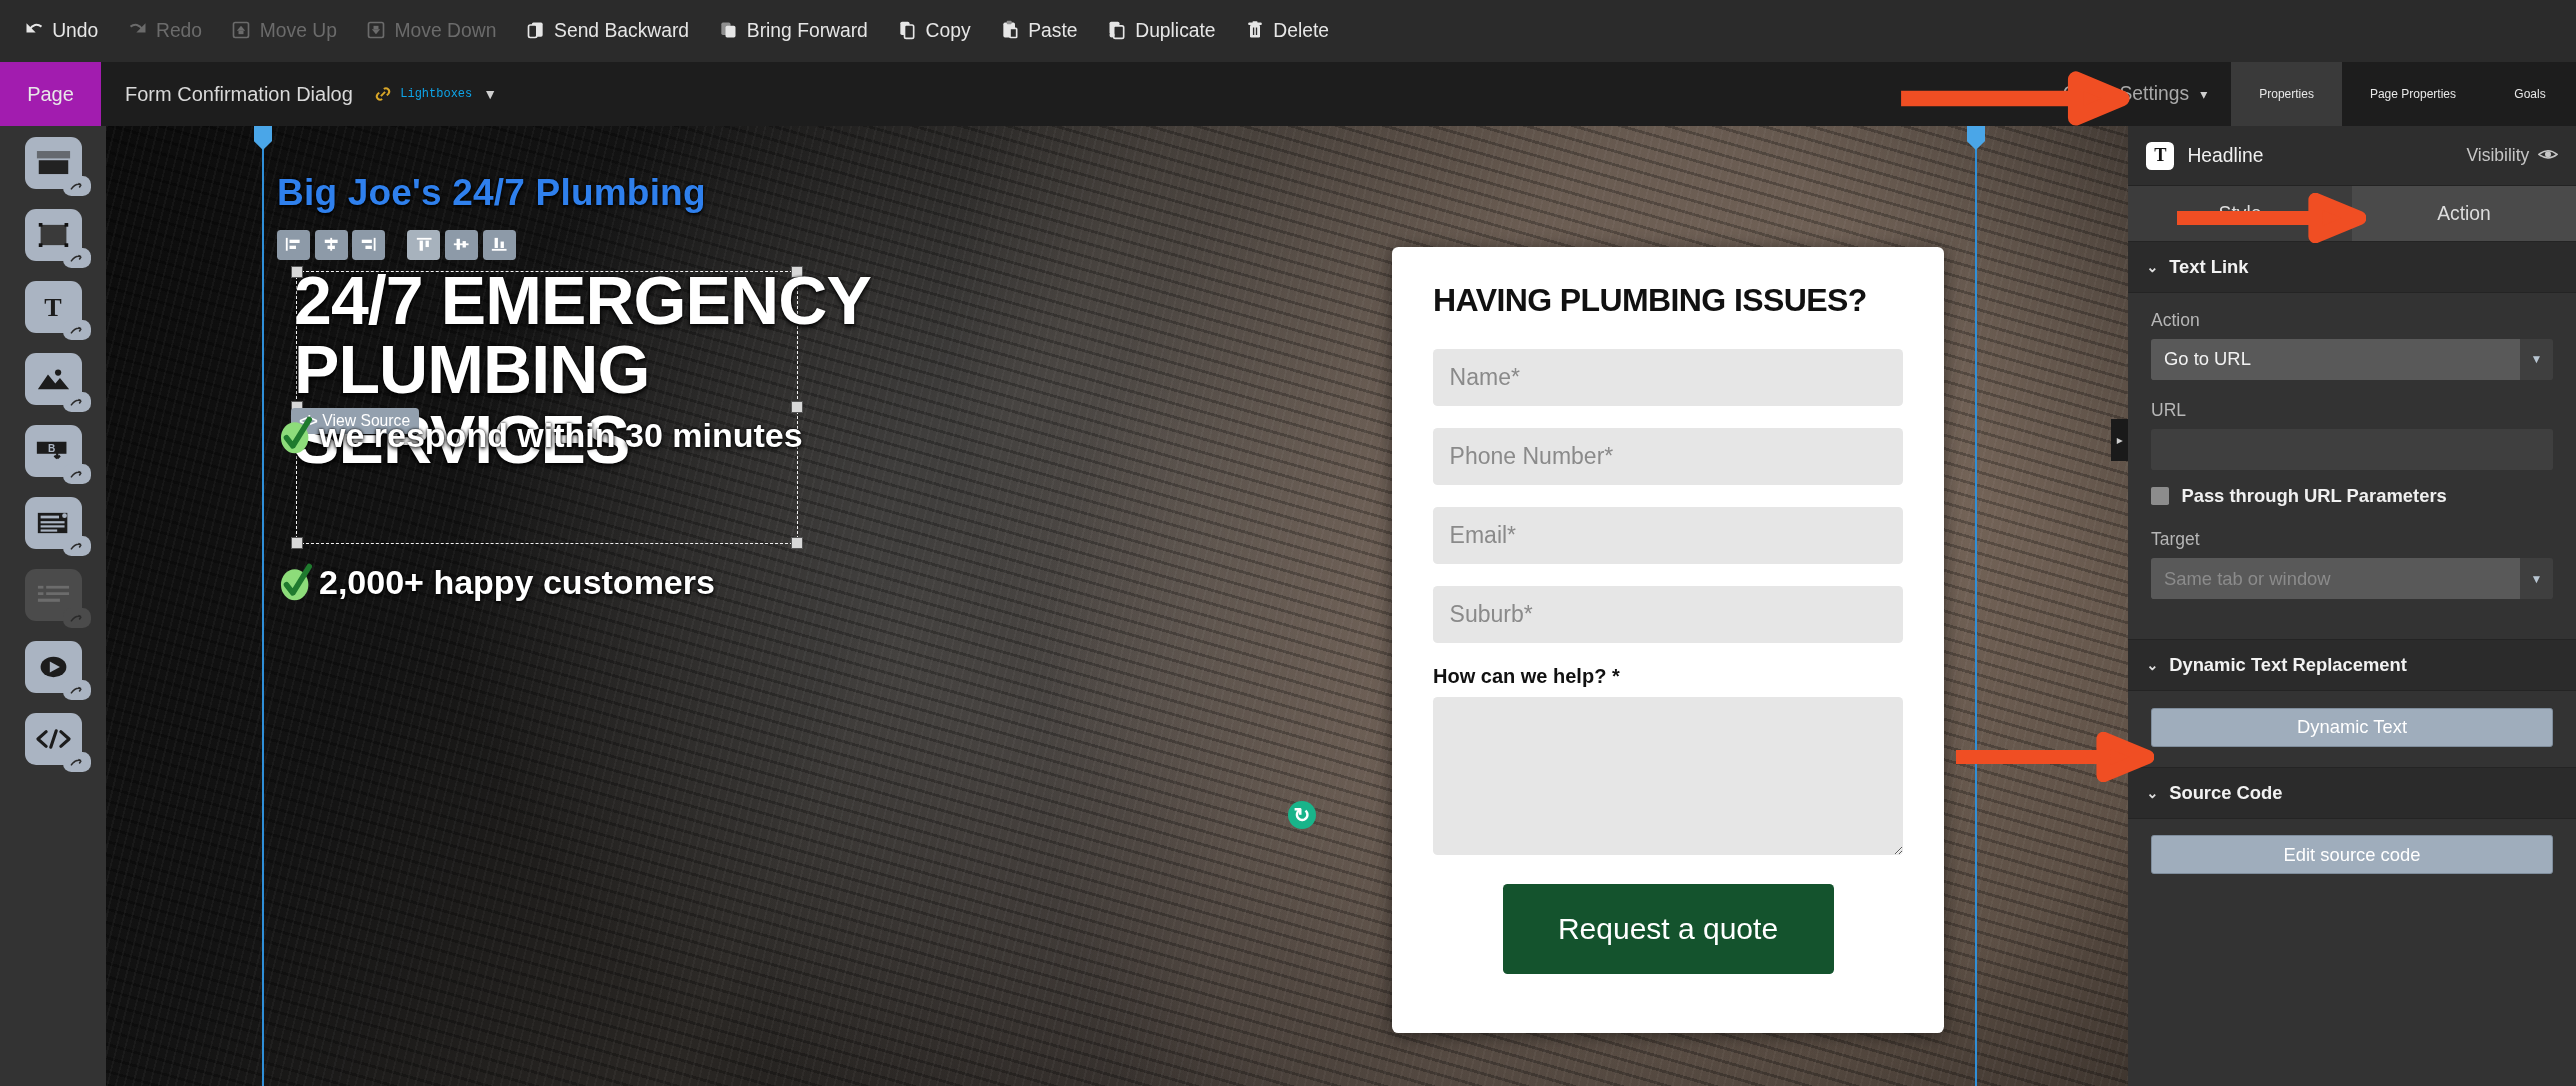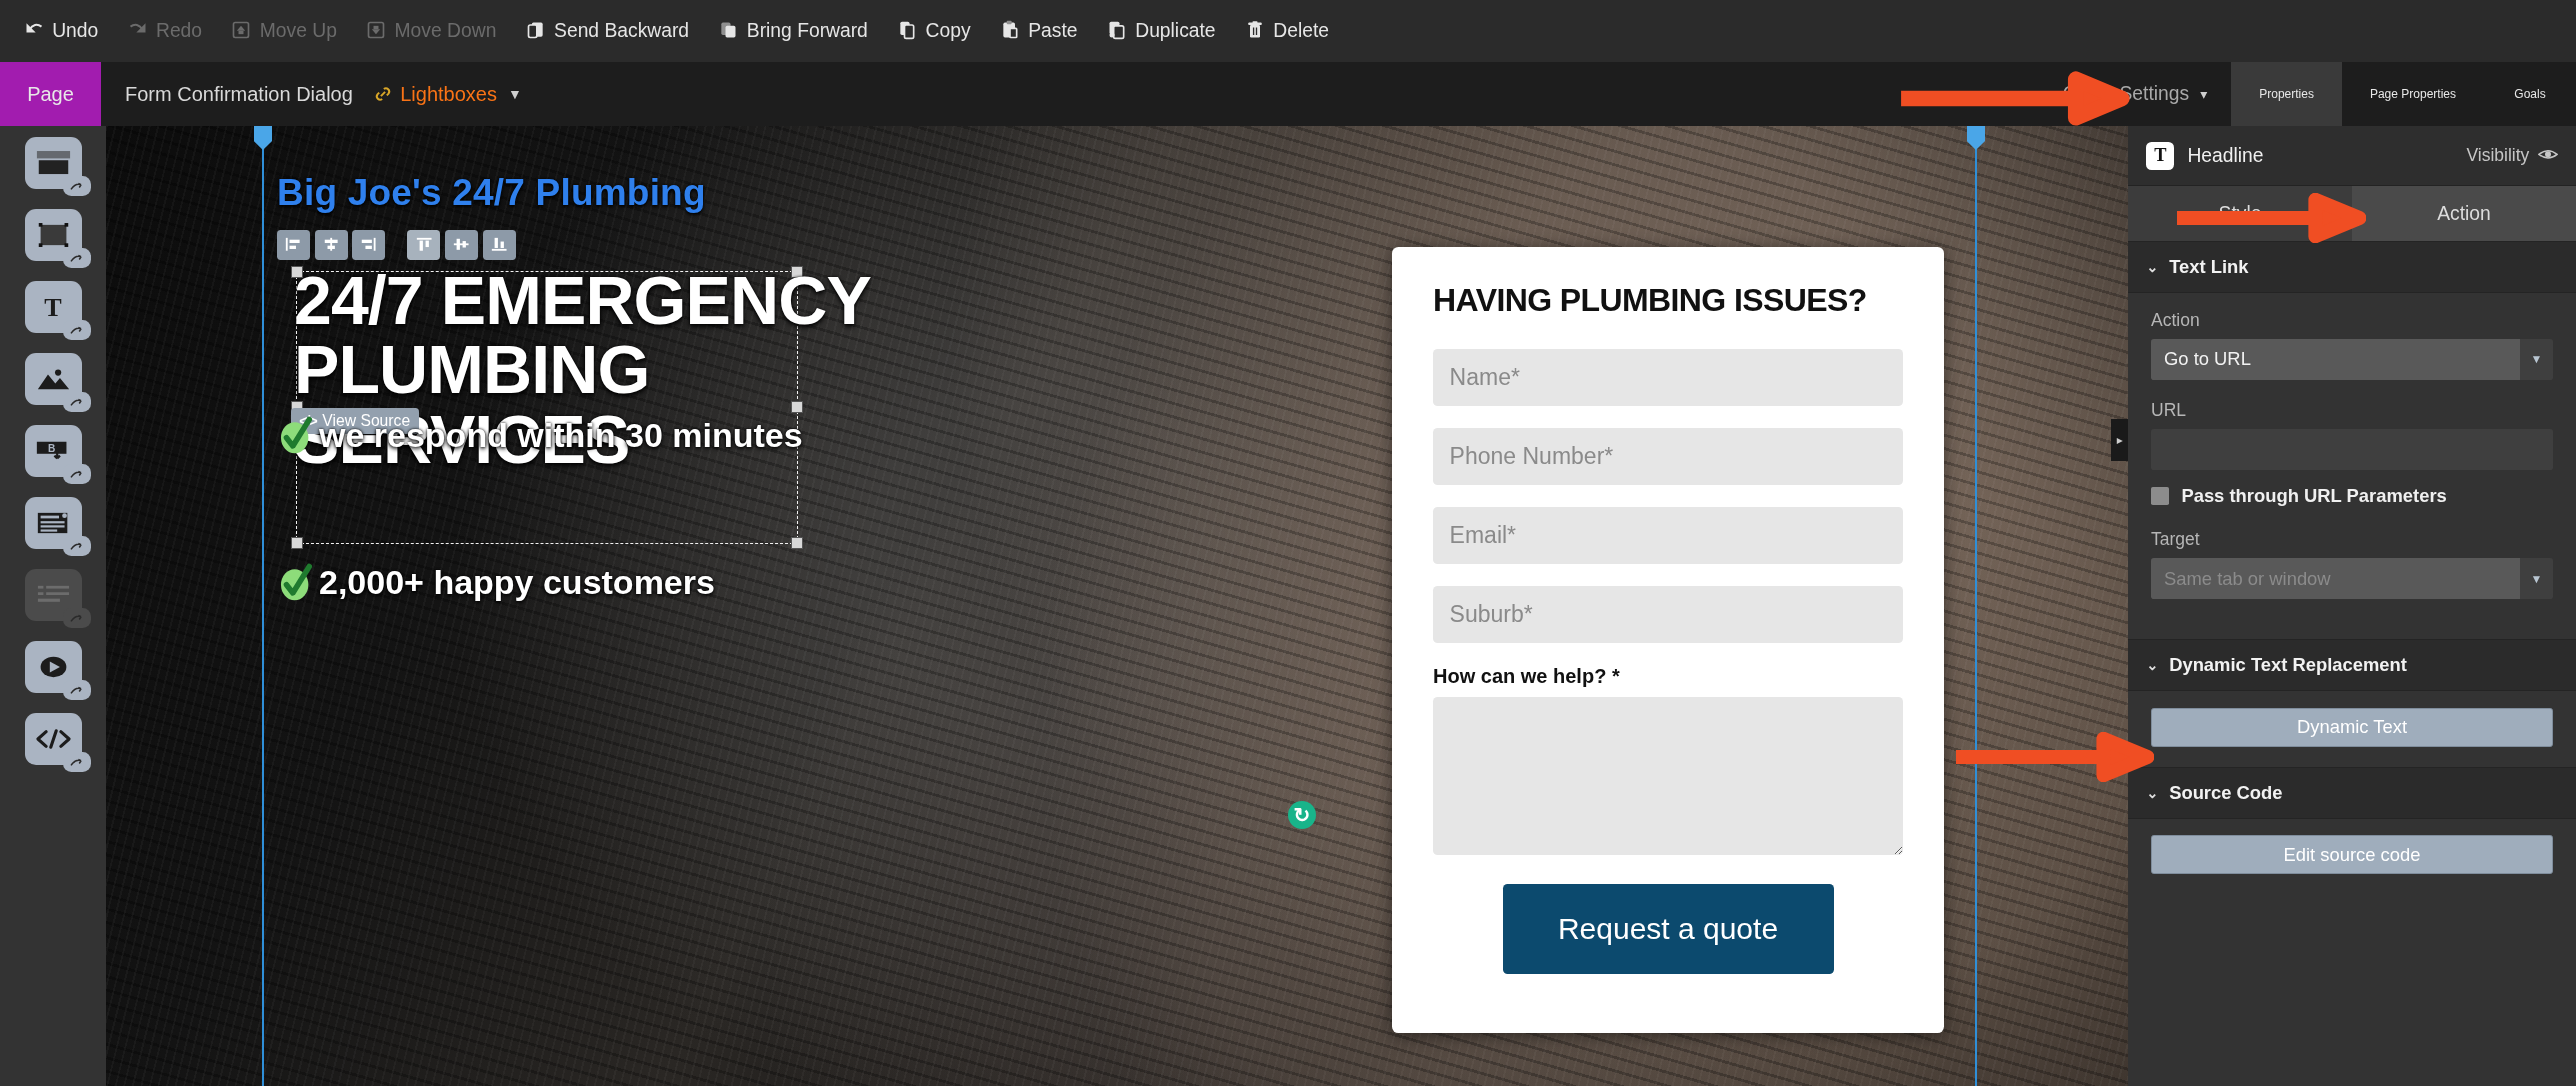--- a/index.html
+++ b/index.html
@@ -32,21 +32,21 @@
     background:#1d1d1d; display:flex; align-items:stretch;
   }
   .page-tab {
     width:101px; background:#a21caf; display:flex; align-items:center;
     justify-content:center; font-size:20px; color:#e8e8e8; cursor:pointer;
   }
   .crumbs { display:flex; align-items:center; gap:20px; padding-left:24px; }
   .crumb-title { font-size:20px; color:#d9d9d9; cursor:pointer; }
   .lightbox-grp { display:flex; align-items:center; gap:7.4px; cursor:pointer; }
   .chain { width:20px; height:20px; }
-  .lightbox-lbl { font-size:20px; color:#f97316; }
+  .lightbox-lbl { font-size:12px; color:#0ea5e9;font-family:Liberation Mono, monospace; }
   .caret { font-size:14px; color:#cfcfcf; margin-left:3.7px; }
 
   .tabbar-right { margin-left:auto; display:flex; align-items:stretch; }
   .guide-settings {
     display:flex; align-items:center; gap:7.4px; padding:0 24px;
     font-size:19.3px; color:#a9a9a9; cursor:pointer;
   }
   .ptab {
     display:flex; align-items:center; justify-content:center;
     padding:0 28px; font-size:12px; color:#e8e8e8; cursor:pointer;
@@ -177,21 +177,21 @@
   }
   .fld::placeholder { color:#8a8a8a; }
   .lbl { font-size:20px; font-weight:bold; color:#111; margin-bottom:9.2px; }
   .ta {
     width:100%; height:158px; background:#e6e6e6; border:0; border-radius:4.6px;
     resize:vertical; padding:13px 16.6px; font-size:23px; color:#8a8a8a;
     font-family:"Liberation Sans", sans-serif; display:block;
   }
   .cta {
     display:block; margin:29.5px auto 0 auto; width:331px; height:90px;
-    background:#0c4a6e; color:#fff; border:0; border-radius:4.6px;
+    background:#14532d; color:#fff; border:0; border-radius:4.6px;
     font-size:30px; cursor:pointer; font-family:"Liberation Sans", sans-serif;
   }
 
   
   .panel {
     position:absolute; right:0; top:126px; width:448px; height:960px;
     background:#333333;
   }
   .panel-head {
     height:60px; background:#2e2e2e; display:flex; align-items:center;

